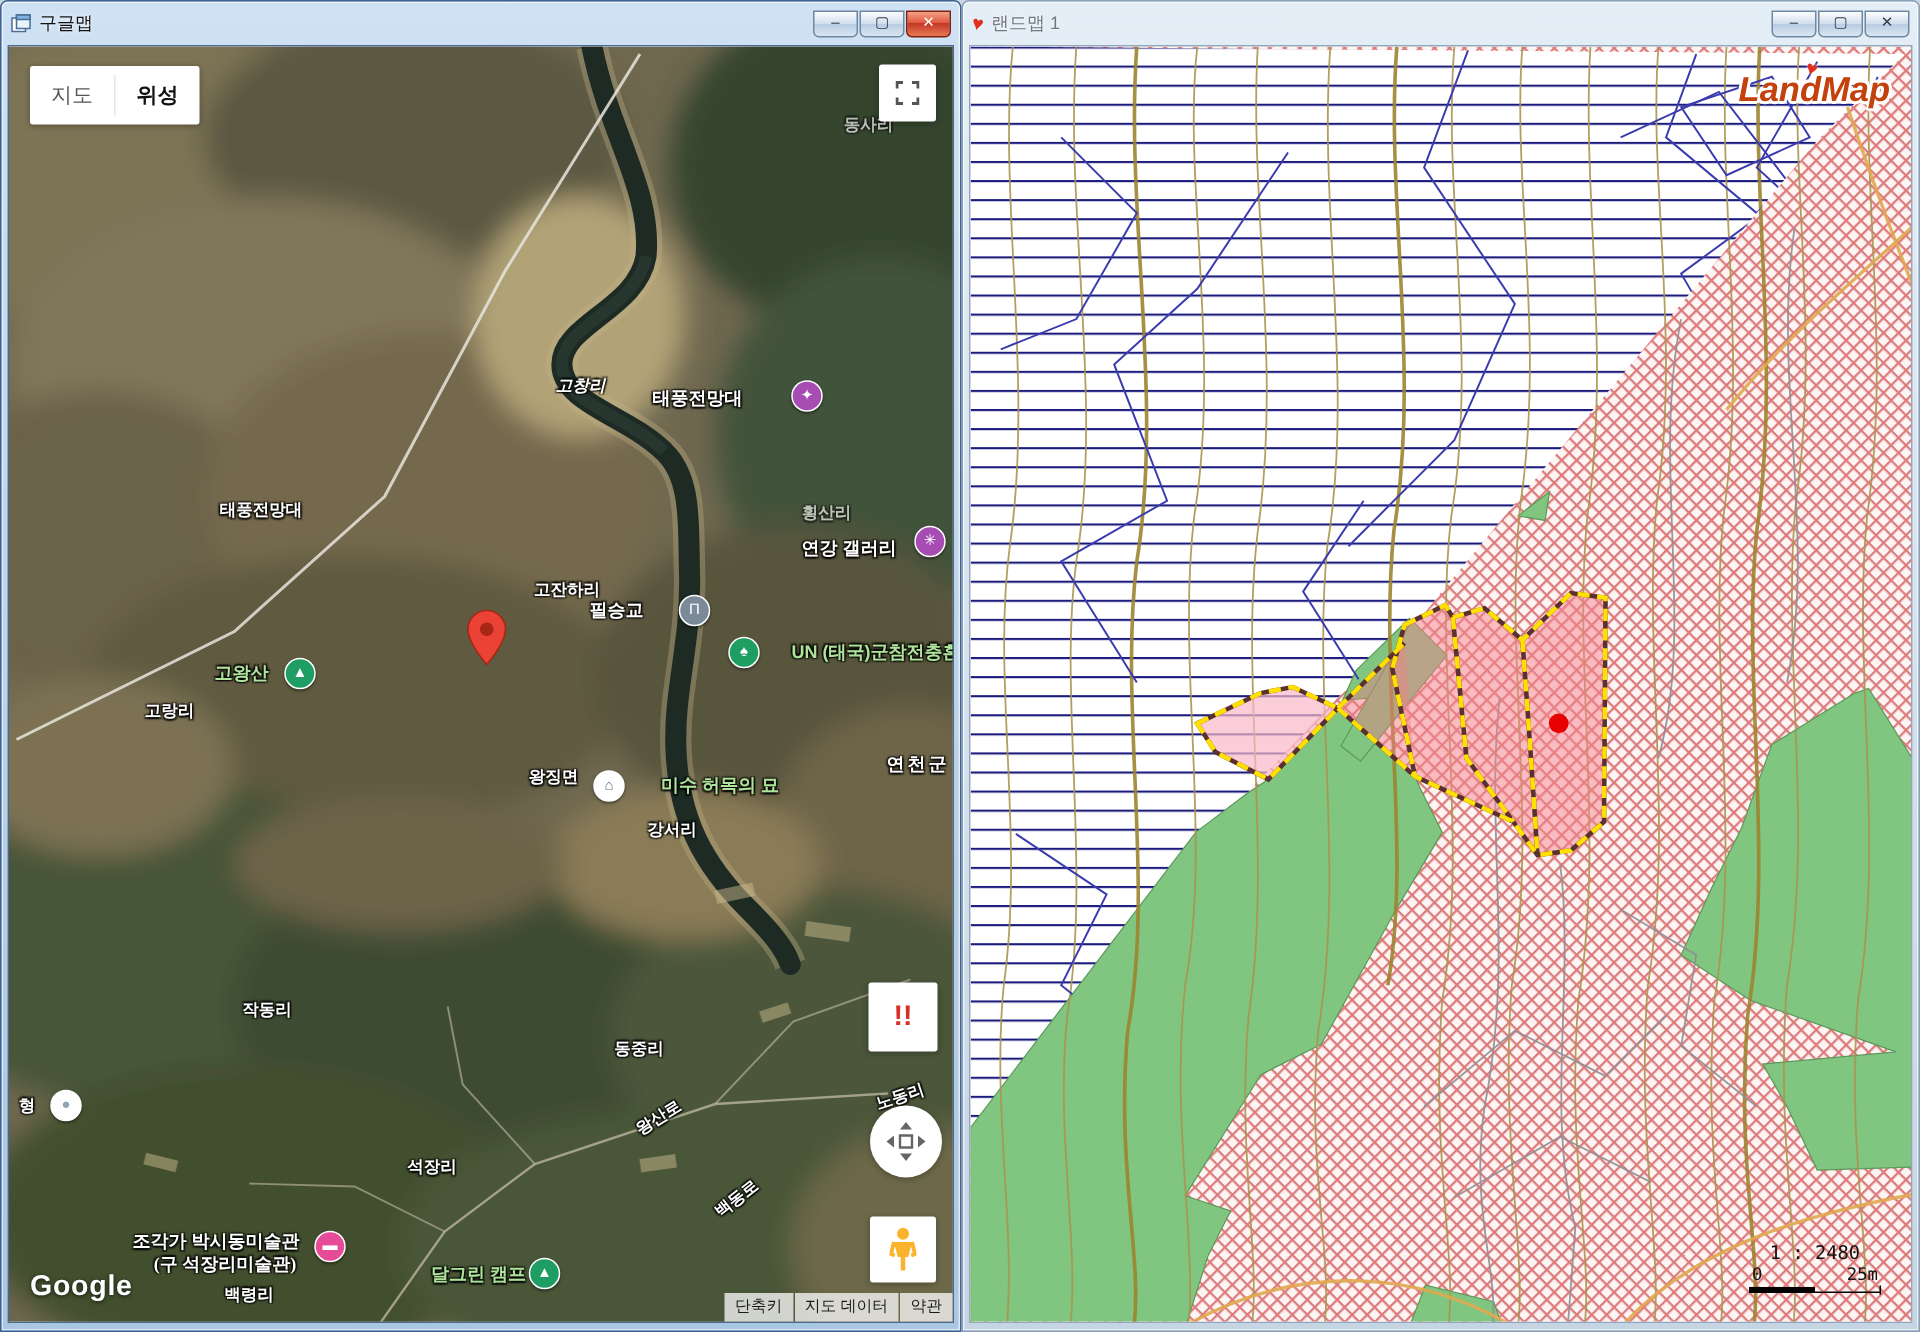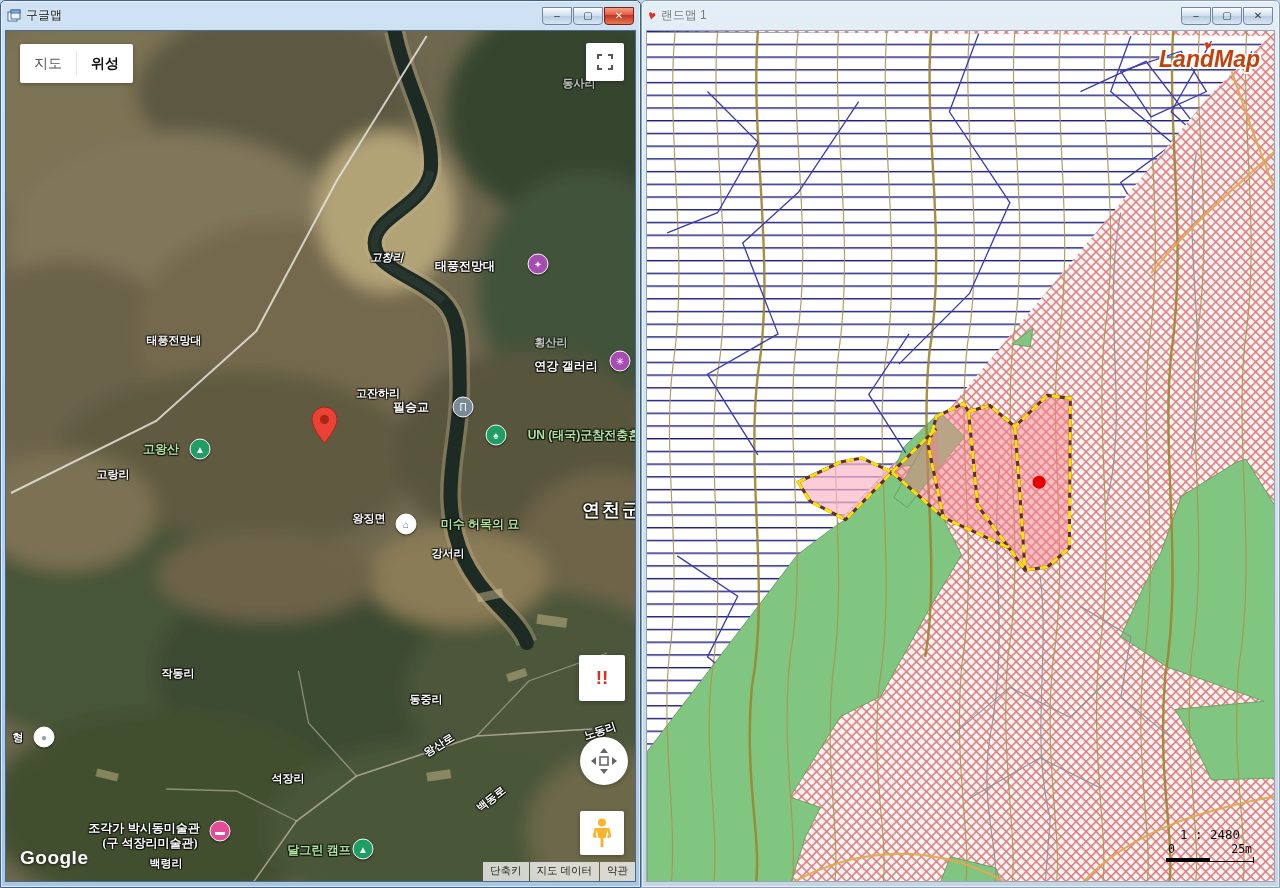--- a/index.html
+++ b/index.html
@@ -24,21 +24,21 @@
   .win-right .map-holder { border-color:#93a6ba; }
   svg { display:block; }
 
   
   .gmap-label { position:absolute; transform:translate(-50%,-50%); white-space:nowrap;
     color:#fff; font-size:12px; font-weight:bold;
     text-shadow:-1px -1px 1px rgba(0,0,0,.75), 1px -1px 1px rgba(0,0,0,.75),
                 -1px 1px 1px rgba(0,0,0,.75), 1px 1px 1px rgba(0,0,0,.75); }
   .gmap-label.sm { font-size:11px; font-weight:bold; }
   .gmap-label.md { font-size:12px; }
-  .gmap-label.big { font-size:18px; letter-spacing:2px; }
+  .gmap-label.big { font-size:12px; letter-spacing:2px; }
   .gmap-label.g { color:#aee39b; }
   .gmap-label.faint { opacity:.65; }
   .poi { position:absolute; width:21px; height:21px; border-radius:50%;
     transform:translate(-50%,-50%); border:1.5px solid #fff; color:#fff;
     display:flex; align-items:center; justify-content:center; font-size:10px;
     box-shadow:0 1px 2px rgba(0,0,0,.5); }
   .mt-box { position:absolute; left:14px; top:13px; width:113px; height:39px;
     background:#fff; border-radius:2px; box-shadow:0 1px 4px rgba(0,0,0,.3);
     display:flex; align-items:stretch; }
   .mt-btn { flex:1; display:flex; align-items:center; justify-content:center;

